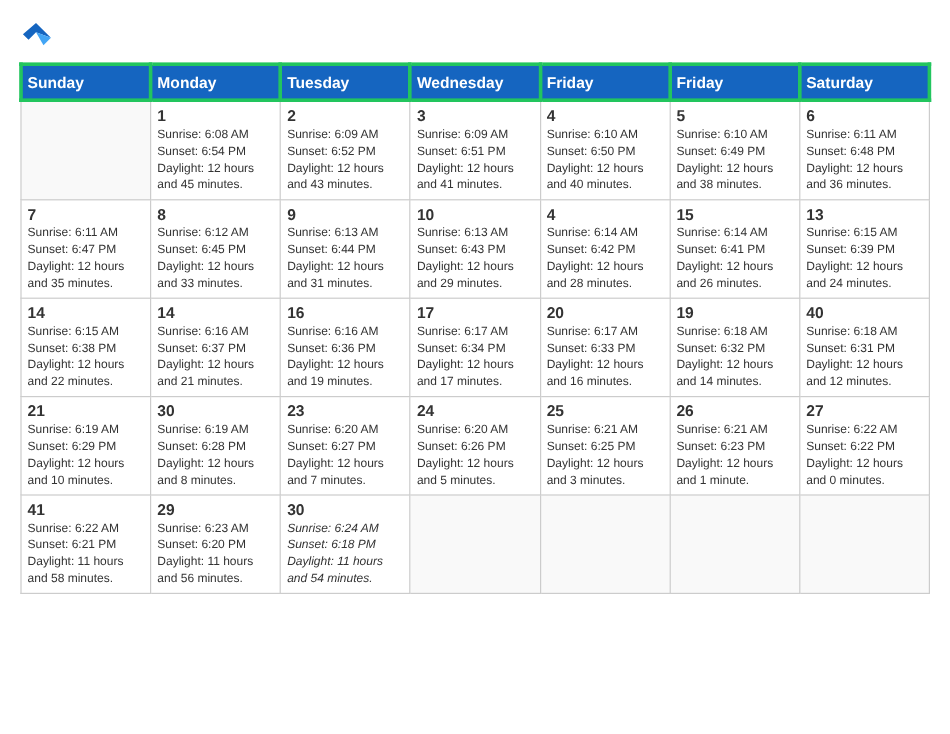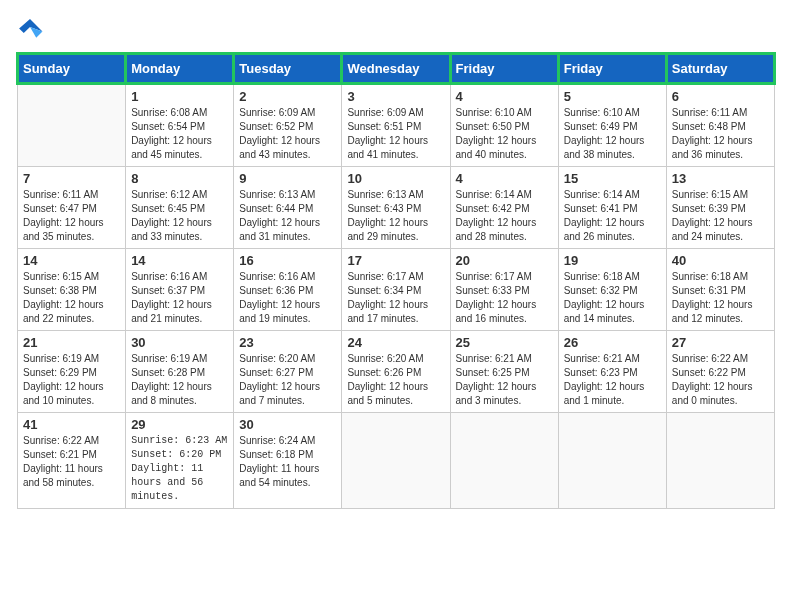--- a/index.html
+++ b/index.html
@@ -288,27 +288,27 @@
       </tr>
       <tr>
         <td>
           <span class="day-number">41</span>
           <div class="day-info" style="white-space: pre-line;">Sunrise: 6:22 AM
 Sunset: 6:21 PM
 Daylight: 11 hours and 58 minutes.</div>
         </td>
         <td>
           <span class="day-number">29</span>
-          <div class="day-info" style="white-space: pre-line; font-family: Liberation Mono, monospace;">Sunrise: 6:23 AM
+          <div class="day-info" style="white-space: pre-line;">Sunrise: 6:23 AM
 Sunset: 6:20 PM
 Daylight: 11 hours and 56 minutes.</div>
         </td>
         <td>
           <span class="day-number">30</span>
-          <div class="day-info" style="white-space: pre-line;">Sunrise: 6:24 AM
+          <div class="day-info" style="white-space: pre-line; font-style: italic;">Sunrise: 6:24 AM
 Sunset: 6:18 PM
 Daylight: 11 hours and 54 minutes.</div>
         </td>
         <td class="empty"></td>
         <td class="empty"></td>
         <td class="empty"></td>
         <td class="empty"></td>
       </tr>
     </tbody>
 </table>

